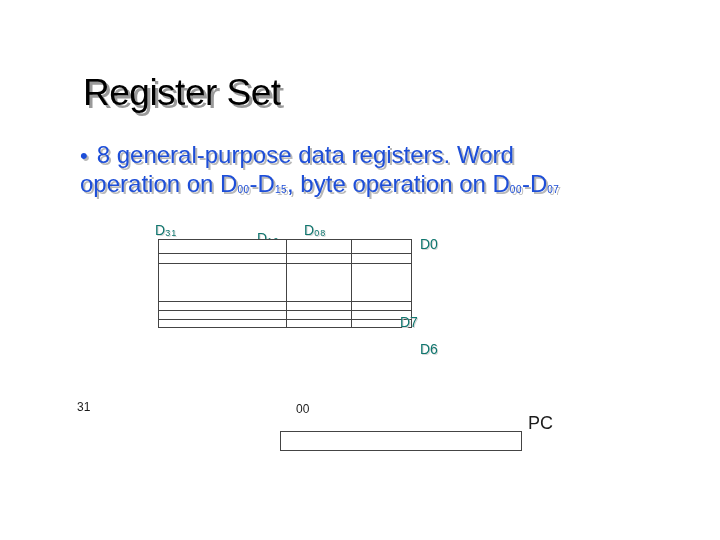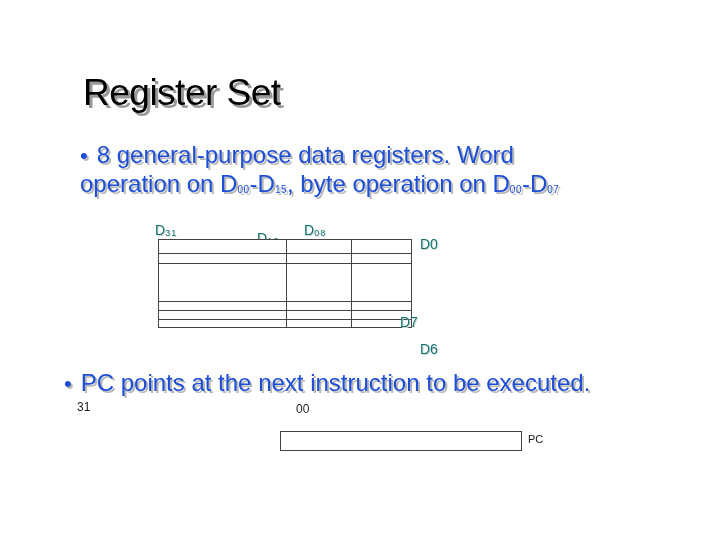--- a/index.html
+++ b/index.html
@@ -44,21 +44,21 @@
   .lab-r6  { left:420px; top:297px;margin-top:44px; }
   .lab-r7  { left:400px; top:314px; }
   
   .bit-label { position:absolute; font-size:12px; color:#1c1c1c; white-space:nowrap; }
   .bit-31 { left:77px;  top:400px; }
   .bit-00 { left:296px; top:402px; }
   .pc-box {
     position:absolute; left:280px; top:431px; width:242px; height:20px;
     border:1px solid #444; box-sizing:border-box; background:#fff;
   }
-  .pc-label { position:absolute; left:528px; top:433px; font-size:11px; color:#1c1c1c; }
+  .pc-label { position:absolute; left:528px; top:413px; font-size:18px; color:#1c1c1c; }
 </style>
 </head>
 <body>
 
 <div class="slide">
 
   <div class="title">Register Set</div>
 
   <div class="bullet-block bullet1">
     <div>
@@ -89,22 +89,19 @@
     <div class="hline hl4"></div>
     <div class="hline hl5"></div>
     <div class="vline vl1"></div>
     <div class="vline vl2"></div>
   </div>
 
   <div class="diagram-label lab-r0">D0</div>
   <div class="diagram-label lab-r6">D6</div>
   <div class="diagram-label lab-r7">D7</div>
 
-  <div class="bullet-block bullet2">
-    <span class="bullet-char">•</span><span>PC points at the next instruction to be executed.</span>
-  </div>
 
   <div class="bit-label bit-31">31</div>
   <div class="bit-label bit-00">00</div>
   <div class="pc-box"></div>
   <div class="pc-label">PC</div>
 
 </div>
 
 </body></html>

